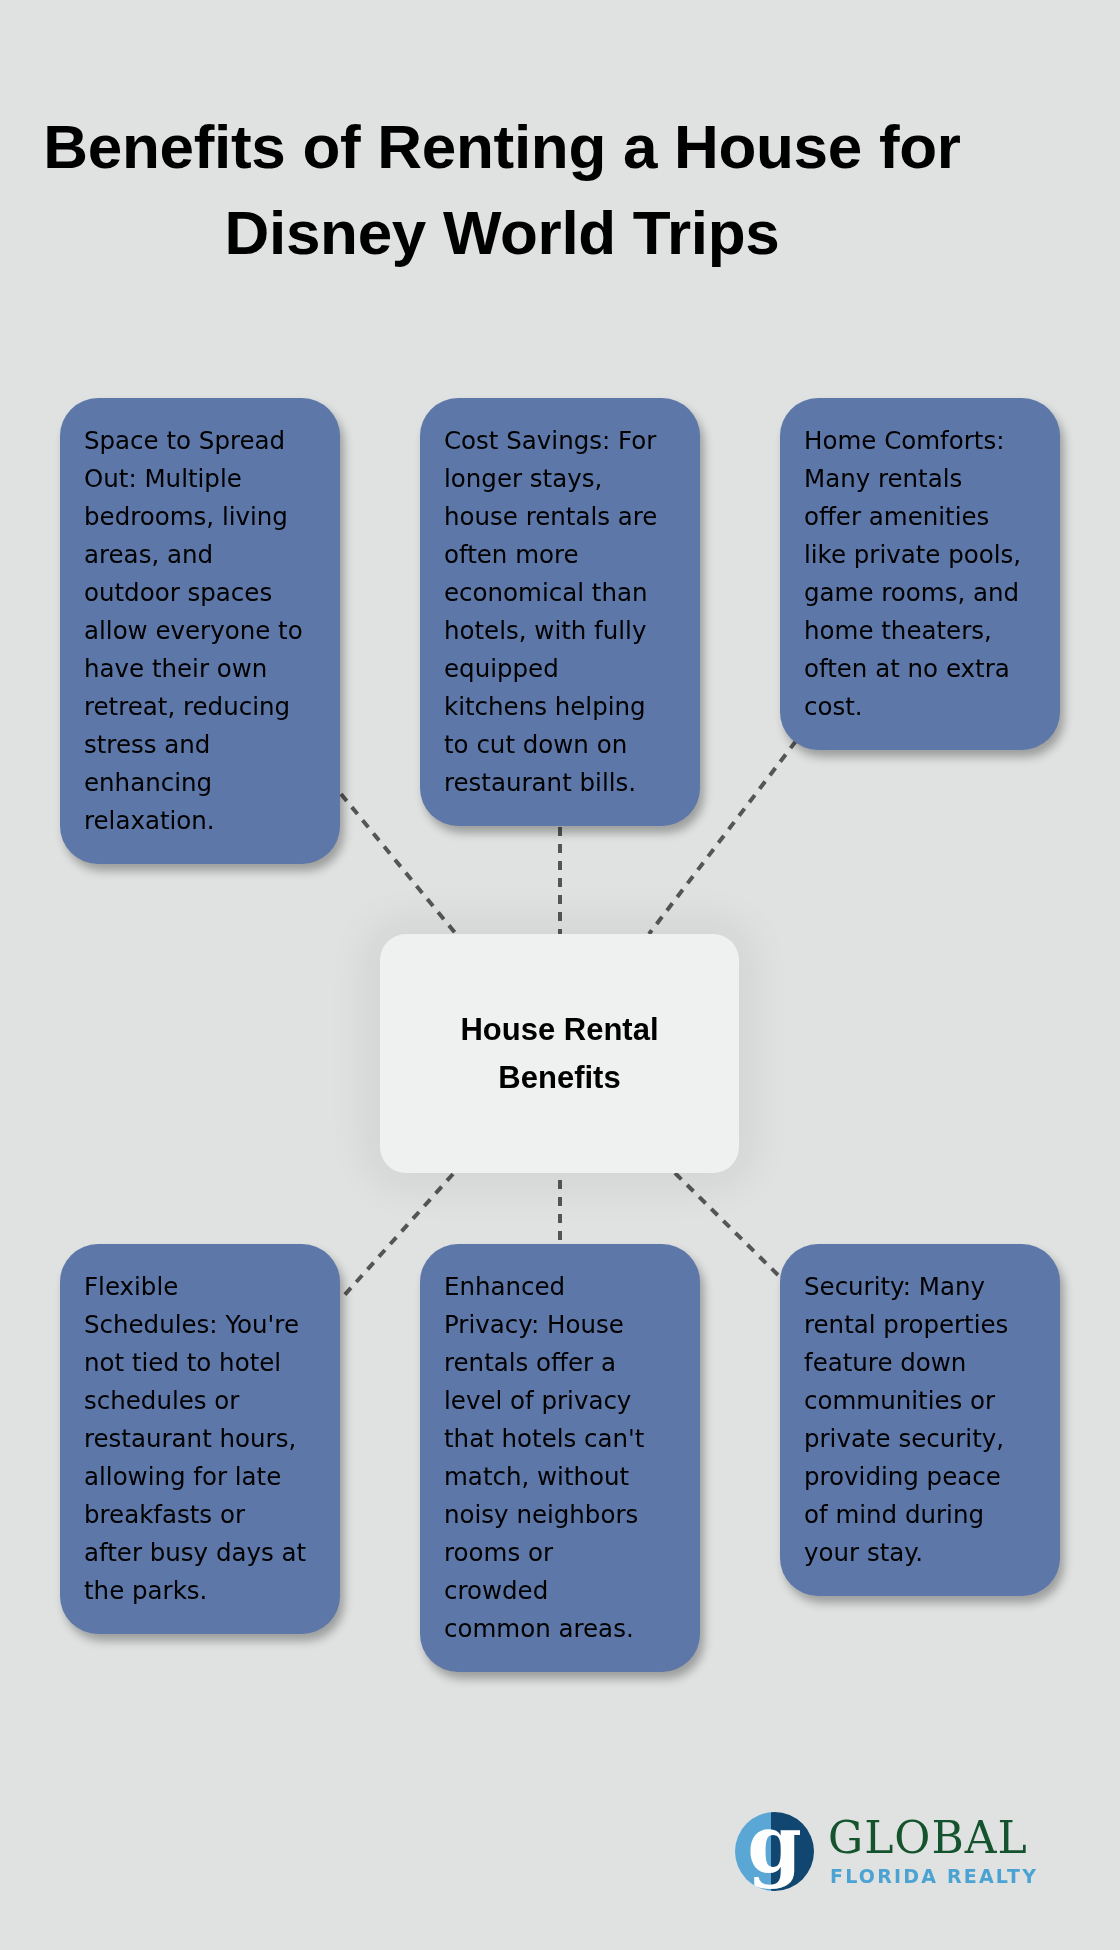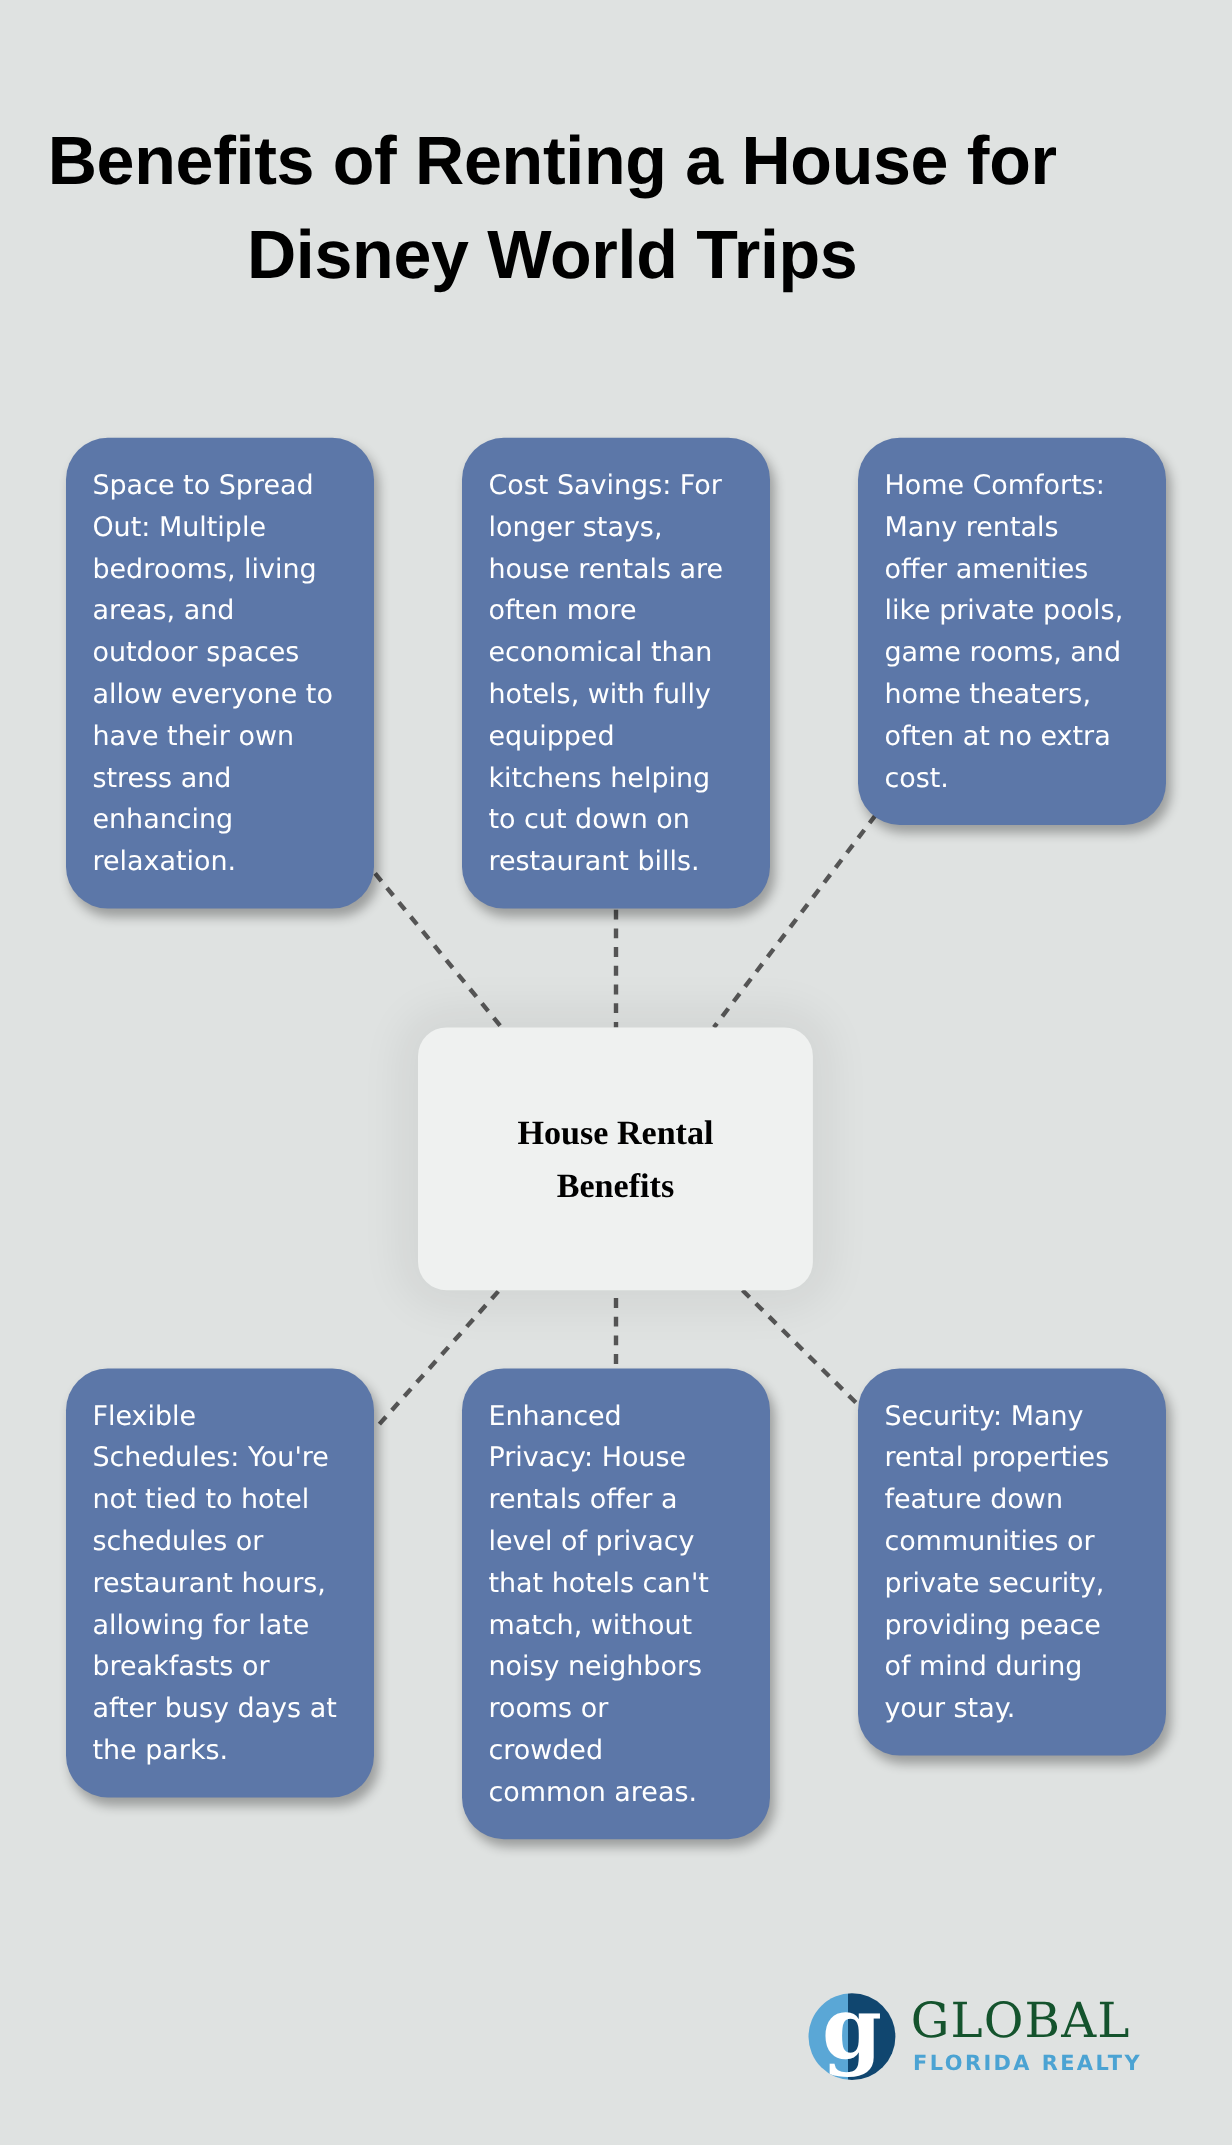--- a/index.html
+++ b/index.html
@@ -14,33 +14,33 @@
     text-align: center; color: #000;
     font-family: "Liberation Sans", sans-serif;
     font-weight: bold; font-size: 62px; line-height: 86px;
     letter-spacing: -0.3px;
   }
   .title .line { display: block; white-space: nowrap; }
   svg.connectors { position: absolute; left: 0; top: 0; }
   .card {
     position: absolute; width: 280px; box-sizing: border-box;
     padding: 24px 20px 24px 24px;
-    background: #5c77a8; color: #ffffff;
+    background: #5c77a8; color: #000000;
     border-radius: 38px;
     box-shadow: 4px 7px 10px rgba(0,0,0,0.30);
     font-family: "DejaVu Sans", sans-serif;
     font-size: 24.5px; line-height: 38px;
   }
   .card .ln { display: block; white-space: nowrap; }
   .center {
     position: absolute; left: 380px; top: 934px; width: 359px; height: 239px;
     background: #eff1f0; border-radius: 26px;
     box-shadow: 0 0 40px 16px rgba(0,0,0,0.06);
     display: flex; flex-direction: column; align-items: center; justify-content: center;
-    font-family: Liberation Serif, serif; font-weight: bold;
+    font-family: Liberation Sans, sans-serif; font-weight: bold;
     font-size: 31px; line-height: 48px; color: #000; text-align: center;
   }
   .center .ln { display: block; white-space: nowrap; }
   .logo { position: absolute; left: 733px; top: 1808px; width: 330px; height: 86px; }
   .logo-mark {
     position: absolute; left: 2px; top: 4px; width: 79px; height: 79px;
     border-radius: 50%; overflow: hidden;
     background: linear-gradient(90deg, #5aa7d6 0%, #5aa7d6 46%, #10466f 46%, #10466f 100%);
   }
   .logo-mark .g {
@@ -79,20 +79,21 @@
 </svg>
 
 <div class="card" style="left:60px; top:398px;">
   <span class="ln">Space to Spread</span>
   <span class="ln">Out: Multiple</span>
   <span class="ln">bedrooms, living</span>
   <span class="ln">areas, and</span>
   <span class="ln">outdoor spaces</span>
   <span class="ln">allow everyone to</span>
   <span class="ln">have their own</span>
+  <span class="ln">retreat, reducing</span>
   <span class="ln">stress and</span>
   <span class="ln">enhancing</span>
   <span class="ln">relaxation.</span>
 </div>
 
 <div class="card" style="left:420px; top:398px;">
   <span class="ln">Cost Savings: For</span>
   <span class="ln">longer stays,</span>
   <span class="ln">house rentals are</span>
   <span class="ln">often more</span>

